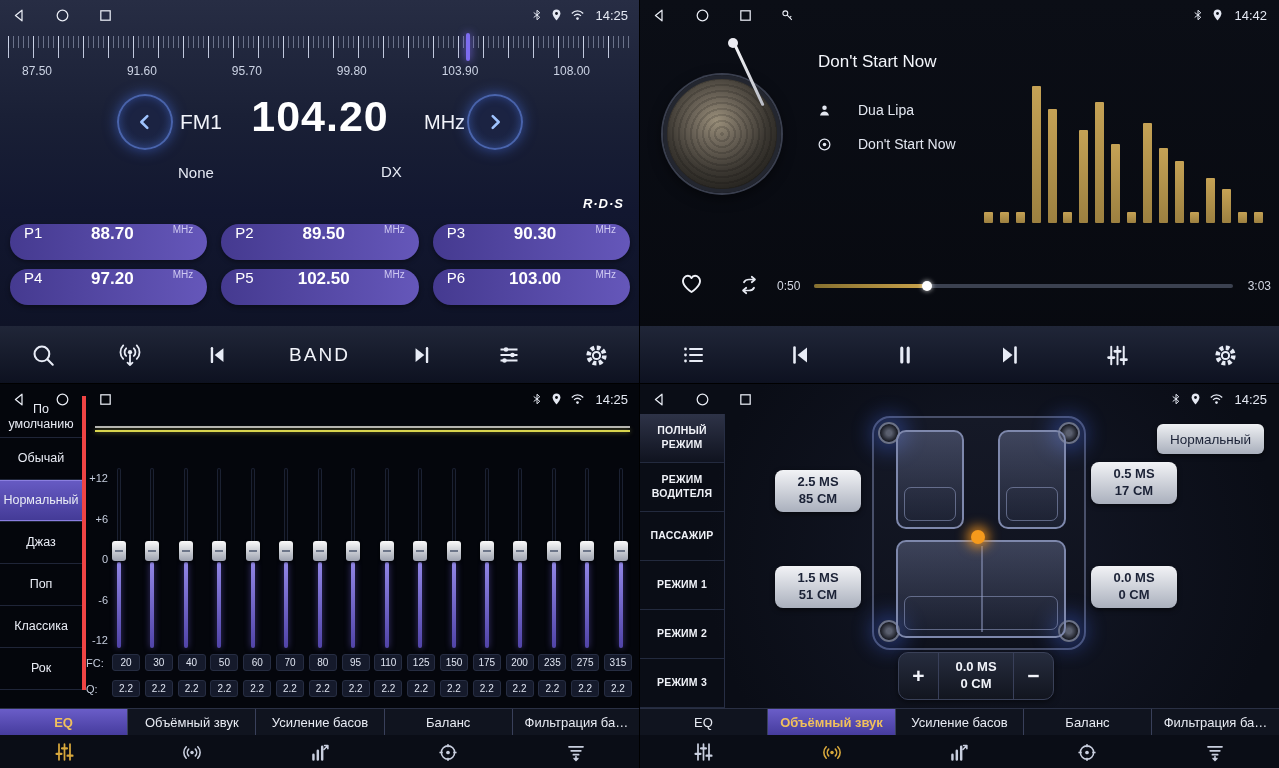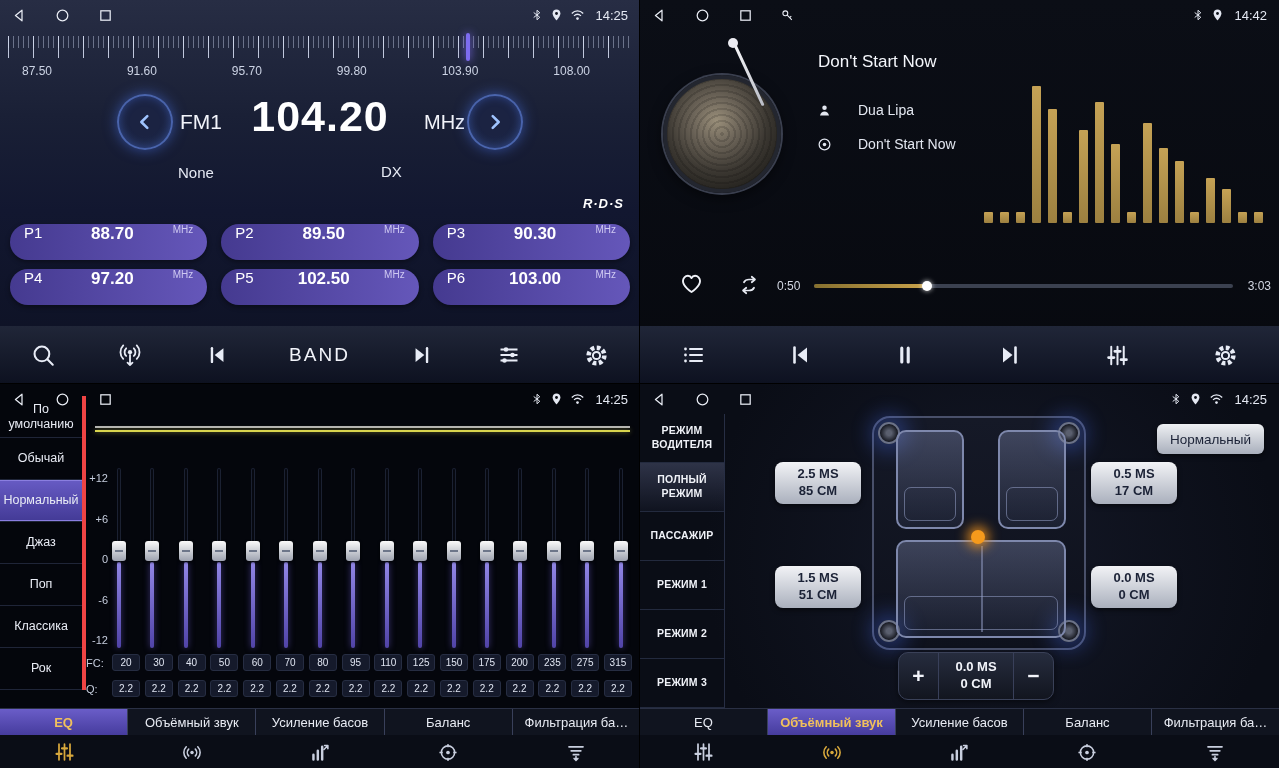--- a/index.html
+++ b/index.html
@@ -103,21 +103,21 @@
   .seat{position:absolute;border:2px solid #7e88ac;border-radius:10px;background:linear-gradient(180deg,rgba(132,142,182,.38),rgba(62,72,104,.22));}
   .seat::after{content:"";position:absolute;left:6px;right:6px;bottom:6px;height:34%;border:1px solid rgba(150,160,200,.55);border-radius:7px;}
   .seat-fl{left:22px;top:12px;width:64px;height:95px;}
   .seat-fr{left:124px;top:12px;width:64px;height:95px;}
   .seat-rear{left:22px;top:122px;width:166px;height:94px;}
   .seat-rear::before{content:"";position:absolute;left:50%;top:4px;bottom:4px;width:2px;background:rgba(150,160,200,.5);}
   .speaker{position:absolute;width:18px;height:18px;border-radius:50%;background:radial-gradient(circle,#5a5f6e 20%,#15171f 70%);border:2px solid #6b7288;box-shadow:0 0 20px 8px rgba(75,115,255,.32);}
   .spk-fl{left:4px;top:4px;} .spk-fr{left:184px;top:4px;} .spk-rl{left:4px;top:202px;} .spk-rr{left:184px;top:202px;}
   .center-dot{position:absolute;left:97px;top:112px;width:14px;height:14px;border-radius:50%;background:#f59a1c;box-shadow:0 0 12px 4px rgba(245,150,30,.8);}
   .delay-btn{position:absolute;width:86px;height:42px;border-radius:8px;background:linear-gradient(180deg,#f2f3f6,#aab0bd);color:#1b2236;display:flex;flex-direction:column;align-items:center;justify-content:center;font-size:13px;font-weight:bold;line-height:1.3;box-shadow:0 2px 5px rgba(0,0,0,.55);}
-  .pos-fl{left:135px;top:78px;} .pos-fr{left:451px;top:78px;} .pos-rl{left:135px;top:182px;} .pos-rr{left:451px;top:182px;}
+  .pos-fl{left:135px;top:86px;} .pos-fr{left:451px;top:78px;} .pos-rl{left:135px;top:182px;} .pos-rr{left:451px;top:182px;}
   .normal-btn{position:absolute;left:517px;top:40px;width:107px;height:30px;border-radius:6px;background:linear-gradient(180deg,#eef0f3,#a9afbc);color:#1b2236;font-size:13.5px;box-shadow:0 2px 5px rgba(0,0,0,.55);}
   .adjuster{position:absolute;left:258px;top:268px;width:154px;height:46px;border:1px solid #3a4158;border-radius:10px;background:linear-gradient(180deg,#262c3e,#12151f);display:flex;align-items:center;box-shadow:0 2px 6px rgba(0,0,0,.5);}
   .adj-btn{width:40px;height:100%;display:flex;align-items:center;justify-content:center;font-size:21px;font-weight:bold;color:#f2f4fa;}
   .adj-plus{border-right:1px solid #39405a;}
   .adj-minus{border-left:1px solid #39405a;}
   .adj-value{flex:1;display:flex;flex-direction:column;align-items:center;justify-content:center;font-size:13px;font-weight:bold;line-height:1.3;color:#f2f4fa;}
 </style>
 </head>
 <body>
 
@@ -749,26 +749,26 @@
               <path d="M6.2 11.5 C9.8 8 14.2 8 17.8 11.5" fill="none" stroke="currentColor" stroke-width="2.2"></path>
               <circle cx="12" cy="16" r="2.2" fill="currentColor"></circle>
             </svg>
           </span>
         <span class="status-time">14:25</span>
       </div>
     </header>
 
     <aside class="sf-menu">
 
+        <div class="sf-mode active">
+          <span>ПОЛНЫЙ РЕЖИМ</span>
+        </div>
+
         <div class="sf-mode">
           <span>РЕЖИМ ВОДИТЕЛЯ</span>
-        </div>
-
-        <div class="sf-mode active">
-          <span>ПОЛНЫЙ РЕЖИМ</span>
         </div>
 
         <div class="sf-mode">
           <span>ПАССАЖИР</span>
         </div>
 
         <div class="sf-mode">
           <span>РЕЖИМ 1</span>
         </div>
 

